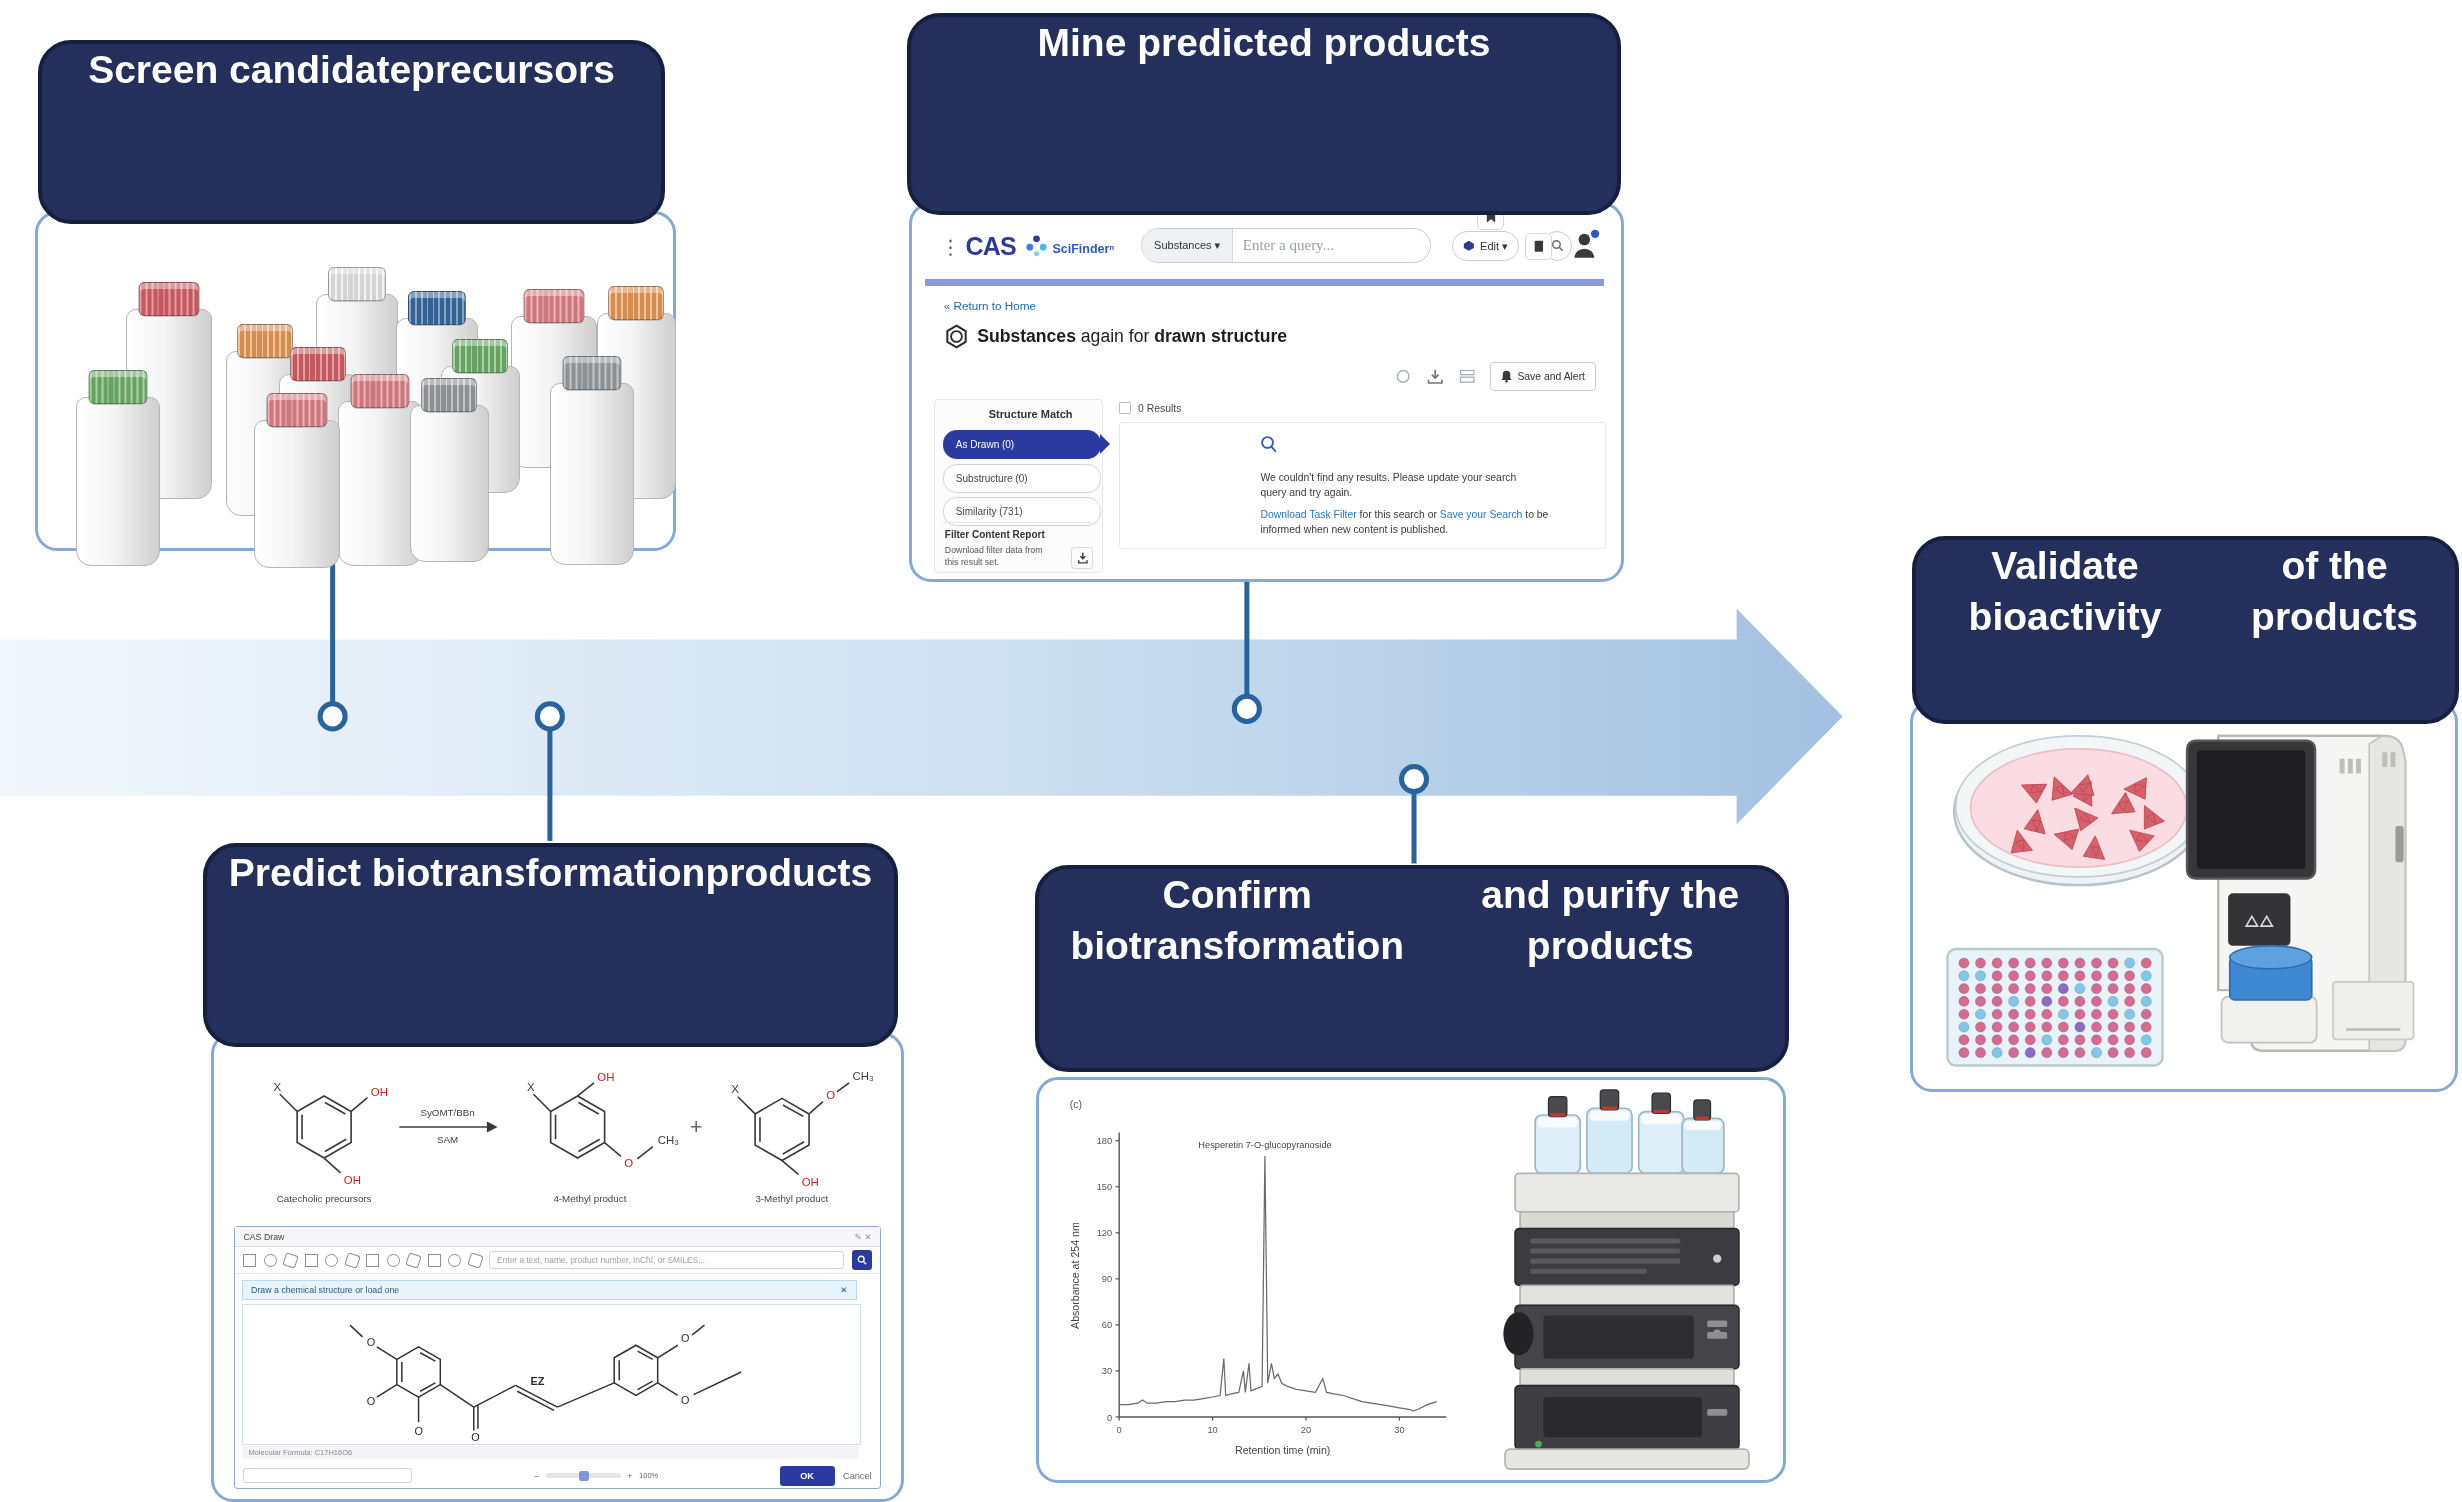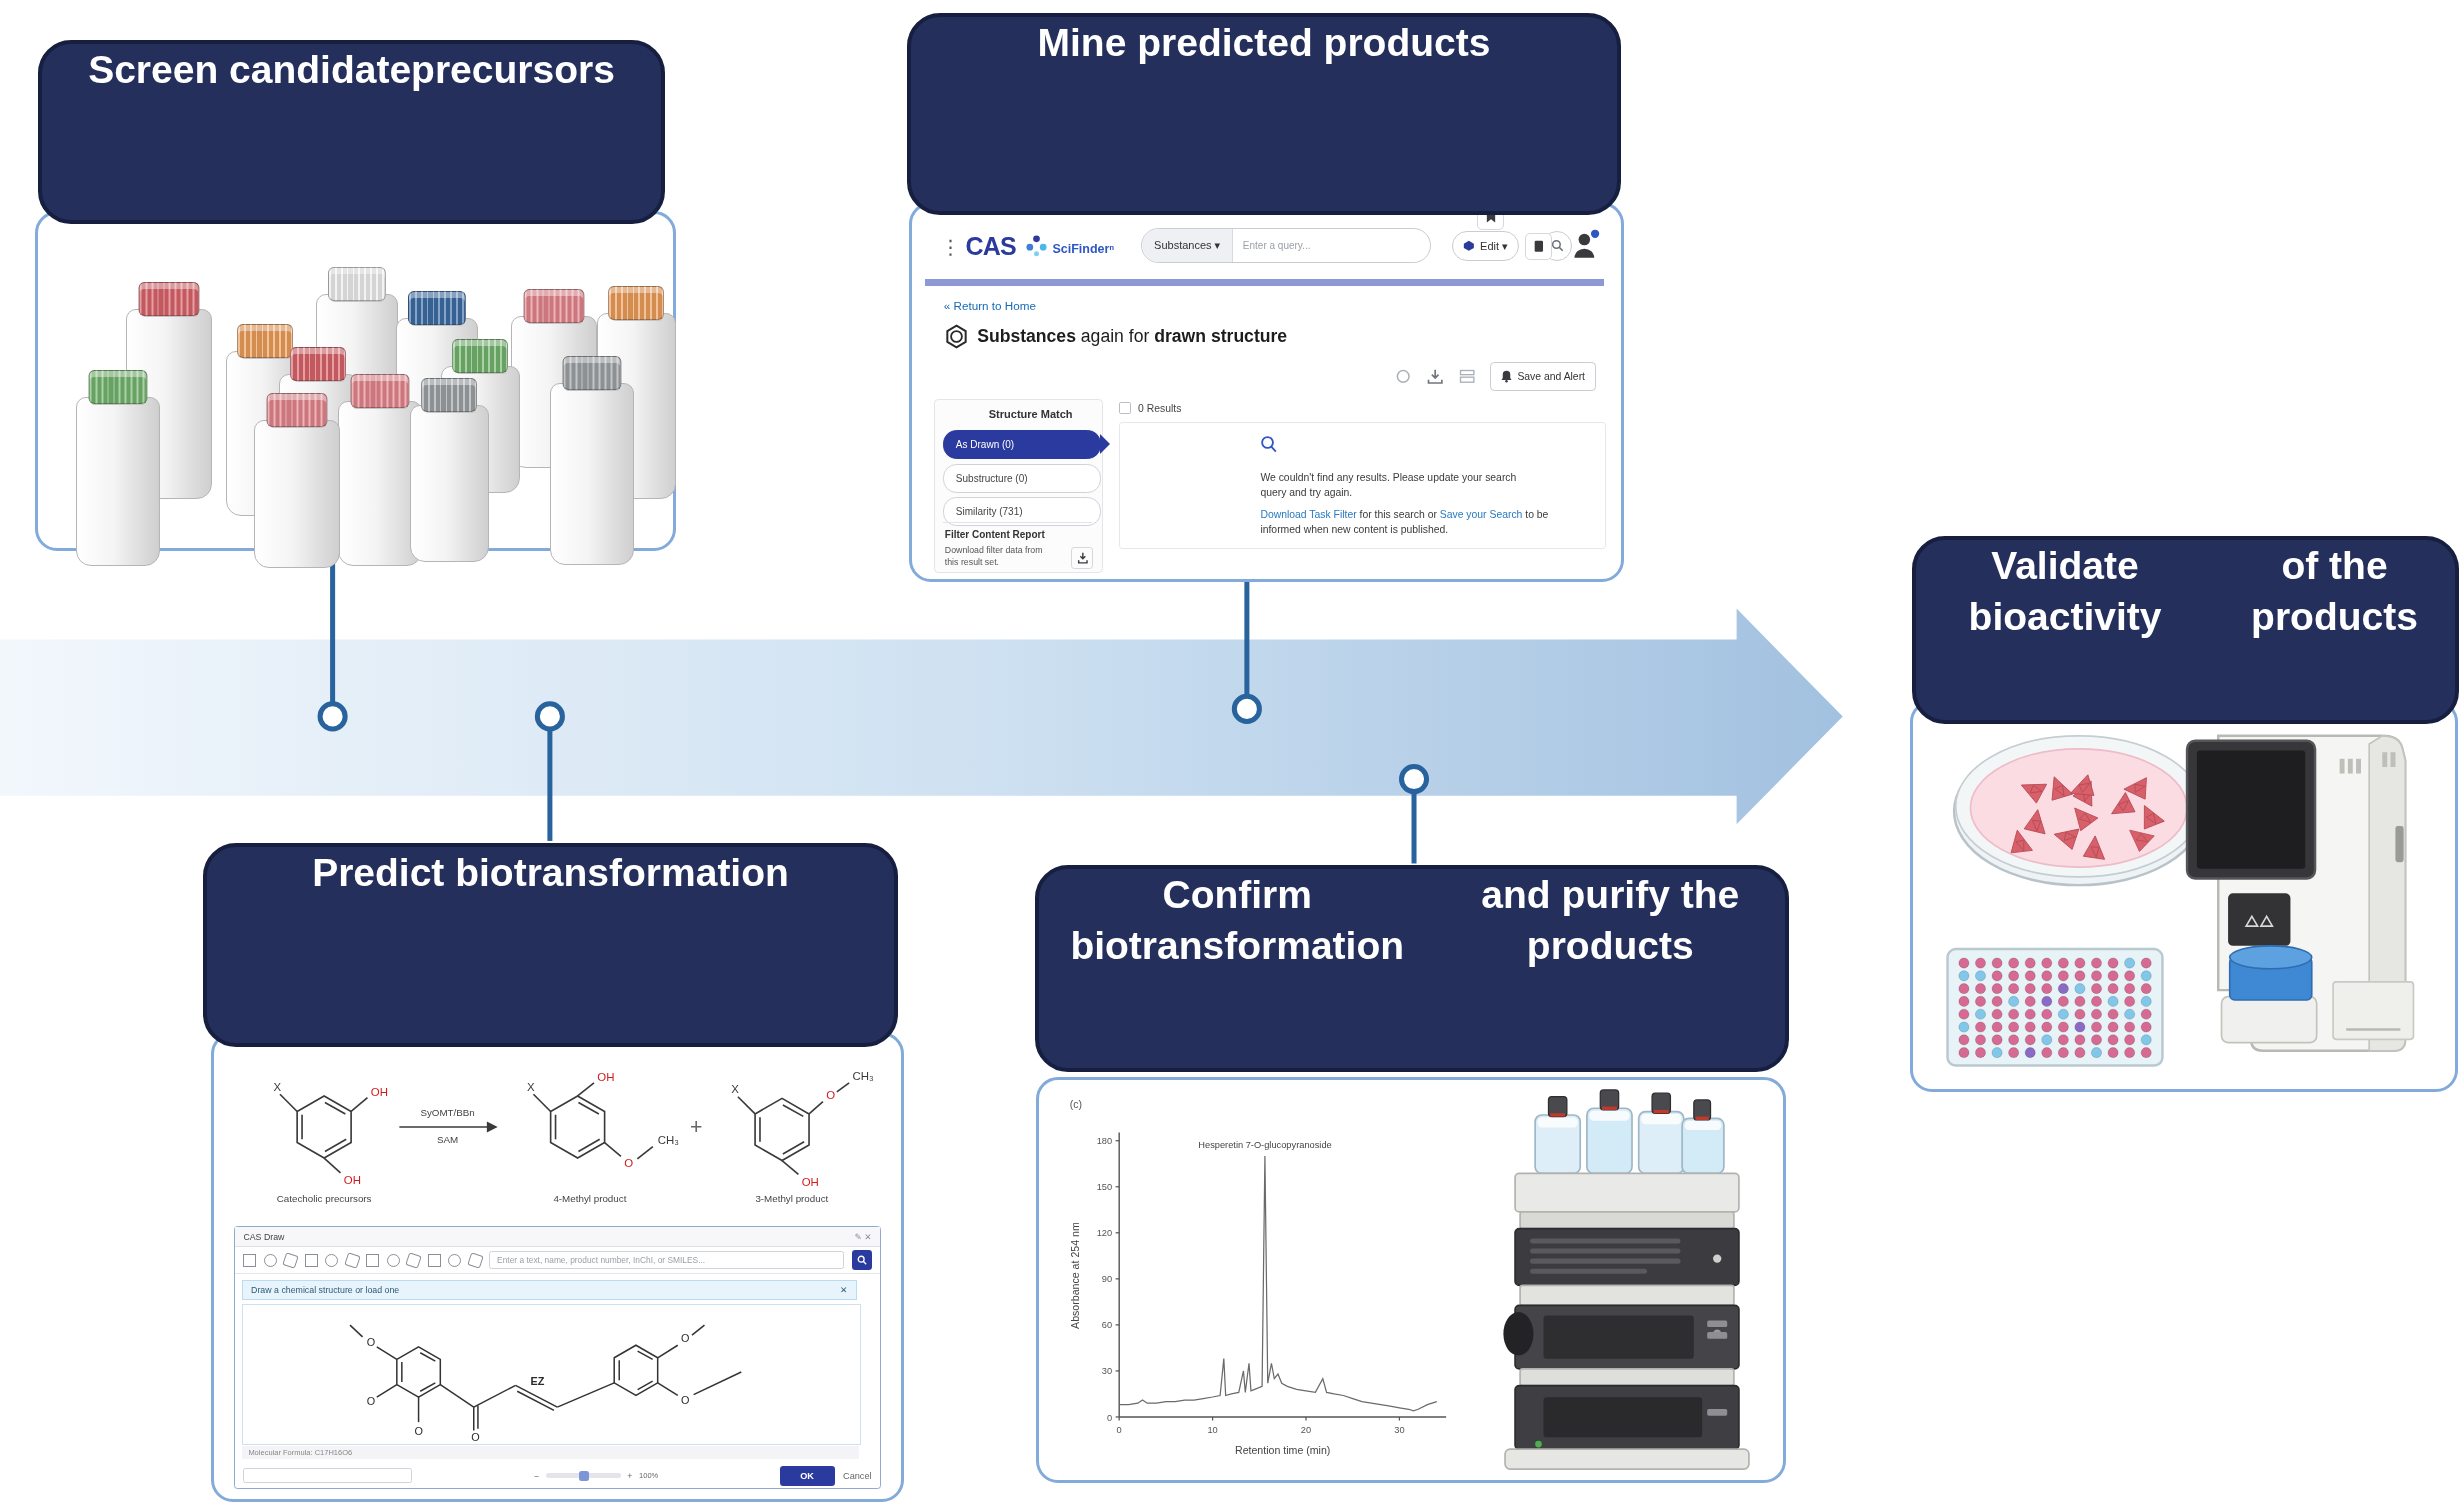--- a/index.html
+++ b/index.html
@@ -28,22 +28,22 @@
        box-shadow:inset 0 5.9px 0 rgba(255,255,255,.40);}
   
   .sf{font-size:11px;}
   .sf-menu{position:absolute;left:15px;top:30px;font-size:20px;color:#555;}
   .sf-logo{position:absolute;left:40px;top:27px;font-size:25px;font-weight:bold;color:#2b3a9b;letter-spacing:-0.8px;}
   .sf-prod{position:absolute;left:127px;top:37px;font-size:12.5px;color:#2f57c4;font-weight:bold;}
   .sf-search{position:absolute;left:216px;top:23.4px;width:288px;height:33px;border:1.7px solid #c9ccd4;
              border-radius:17.6px;background:#fff;display:flex;align-items:center;overflow:hidden;}
   .sf-scope{height:100%;background:#eef0f4;border-right:1.7px solid #d8dae0;display:flex;align-items:center;
             padding:0 11.7px;color:#333;white-space:nowrap;}
-  .sf-q{border:0;outline:none;flex:1;font-size:10px;padding:0 10px;color:#333;background:transparent;
-        font-family:Liberation Sans, sans-serif;}
+  .sf-q{border:0;outline:none;flex:1;font-size:15px;padding:0 10px;color:#333;background:transparent;
+        font-family:Liberation Serif, serif;}
   .sf-q::placeholder{color:#9aa0a8;}
   .sf-edit{position:absolute;left:527px;top:26px;height:28px;border:1.7px solid #c9ccd4;border-radius:15px;
            display:flex;align-items:center;gap:5px;padding:0 10px;color:#333;background:#fff;}
   .sf-circ{position:absolute;top:26px;width:28px;height:28px;border:1.7px solid #c9ccd4;border-radius:50%;
            display:flex;align-items:center;justify-content:center;background:#fff;}
   .sf-sq{position:absolute;top:27.6px;width:25px;height:25px;border:1.7px solid #d6d8dd;border-radius:5px;
          display:flex;align-items:center;justify-content:center;background:#fff;}
   .sf-bar{position:absolute;left:0px;top:74px;width:679px;height:6.7px;background:#8d99d6;}
   .sf-crumb{position:absolute;left:18.4px;top:94px;color:#176bb3;font-size:11.7px;}
   .sf-title{position:absolute;left:18.4px;top:119px;font-size:17.6px;color:#1d1d1d;display:flex;align-items:center;gap:8.4px;}
@@ -282,20 +282,21 @@
         <div style="height:6.7px;"></div>
         <span class="sf-link">Download Task Filter</span><span> for this search or </span><span class="sf-link">Save your Search</span><span> to be</span><br>
         <span>informed when new content is published.</span>
       </div>
     </div>
   </div>
 </div>
 
 <div class="tbox" style="left:203px;top:843px;width:687px;height:196px;">
   <span>Predict biotransformation</span>
+  <span>products</span>
 </div>
 <div class="cbox" style="left:211px;top:1032px;width:687px;height:464px;">
 
   <svg class="abs" style="left:11.7px;top:15px;" width="664" height="163" viewBox="0 0 812 195" font-family="Liberation Sans, sans-serif">
     <g stroke="#3a3a3a" stroke-width="2" fill="none">
 
       <polygon points="120,54 153,73 153,111 120,130 87,111 87,73"></polygon>
       <line x1="121" y1="62" x2="146" y2="76"></line>
         <line x1="147" y1="107" x2="121" y2="122"></line>
         <line x1="93" y1="107" x2="93" y2="77"></line>

